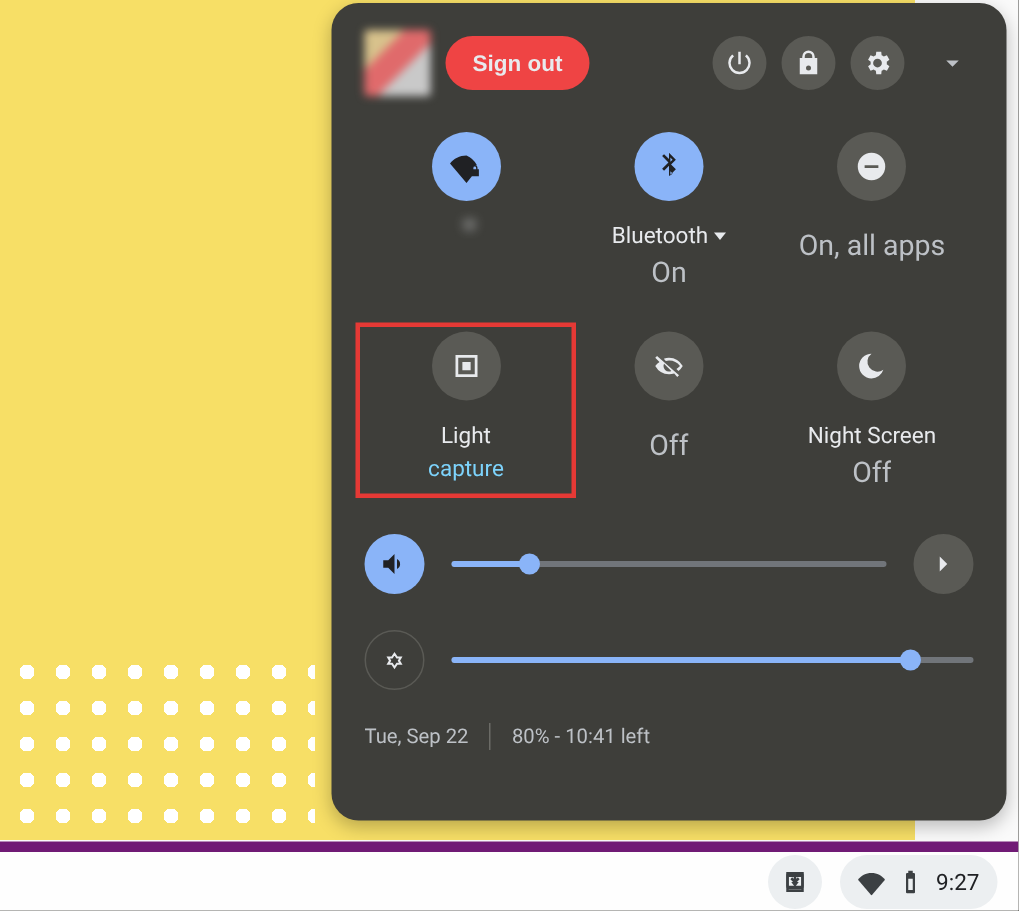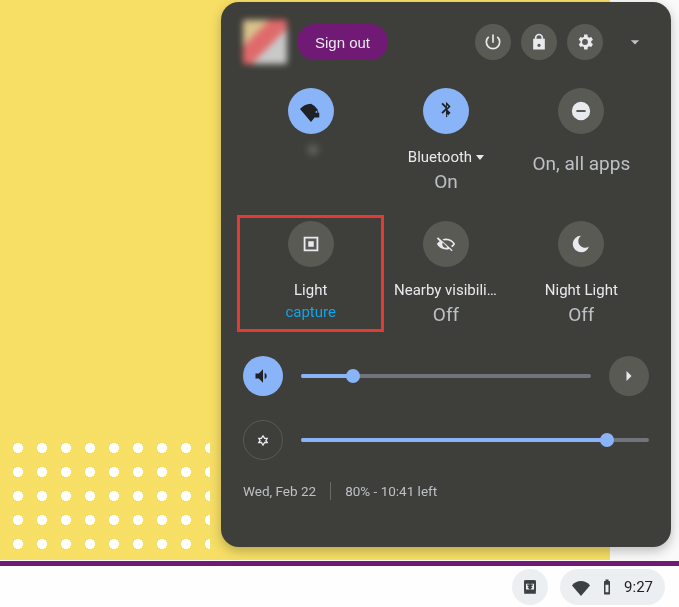--- a/index.html
+++ b/index.html
@@ -24,22 +24,22 @@
     background: #3e3e3a; border-radius: 18px; color: #e8eaed;
     padding: 18px 22px 14px 22px;
     box-shadow: 0 4px 12px rgba(0,0,0,0.25);
   }
 
   
   .top-row { display: flex; align-items: center; gap: 10px; }
   .avatar { width: 44px; height: 44px; filter: blur(3px); border-radius: 2px;
     background: linear-gradient(135deg,#d8c28c 0 30%, #e06a6b 30% 60%, #c9c9c9 60% 100%); }
   .signout-btn {
-    background: #701a75; color: #e8eaed; border: none; border-radius: 20px;
-    height: 36px; padding: 0 18px; font-size: 15px; cursor: pointer;
+    background: #ef4444; color: #e8eaed; border: none; border-radius: 20px;
+    height: 36px; padding: 0 18px; font-size: 15px; cursor: pointer; font-weight: bold;
   }
   .top-spacer { flex: 1; }
   .circle-btn {
     width: 36px; height: 36px; border-radius: 50%; background: #5a5a55;
     display: flex; align-items: center; justify-content: center; cursor: pointer;
   }
   .circle-btn svg { width: 20px; height: 20px; fill: #e8eaed; }
   .chev { width: 28px; height: 28px; display:flex; align-items:center; justify-content:center; cursor:pointer; margin-left:8px;}
   .chev svg { width: 20px; height:20px; fill:#bdc1c6; }
 
@@ -69,21 +69,21 @@
   .slider-fill  { position:absolute; left:0; top:0; bottom:0; border-radius:2px; background:#8ab4f8; }
   .slider-thumb { position:absolute; top:50%; width:14px;height:14px;border-radius:50%;background:#8ab4f8; transform:translate(-50%,-50%); }
   .audio-next { width:40px;height:40px;border-radius:50%;background:#5a5a55;display:flex;align-items:center;justify-content:center;cursor:pointer;}
   .audio-next svg{width:20px;height:20px;fill:#e8eaed;}
 
   
   .panel-footer { margin-top:22px; display:flex; align-items:center; gap:14px; font-size:13.5px; color:#bdc1c6;}
   .vdiv { width:1px; height:18px; background:#6b6b66; }
 
   
-  .taskbar { position:absolute; left:0; bottom:0; right:0; height:46px; background:#fefefe; display:flex; align-items:center; justify-content:flex-end; padding-right:14px; gap:12px; border-top:5px solid #701a75;}
+  .taskbar { position:absolute; left:0; bottom:0; right:0; height:46px; background:#fefefe; display:flex; align-items:center; justify-content:flex-end; padding-right:14px; gap:12px; border-top:7px solid #701a75;}
   .tray-btn { width:36px;height:36px;border-radius:50%;background:#eceff1;display:flex;align-items:center;justify-content:center;cursor:pointer;}
   .tray-btn svg{width:20px;height:20px;fill:#3c4043;}
   .status-pill { height:36px; border-radius:18px; background:#eceff1; display:flex; align-items:center; gap:8px; padding:0 12px; font-size:15px; color:#202124; cursor:pointer;}
   .status-pill svg{width:18px;height:18px;fill:#3c4043;}
 </style>
 </head>
 <body>
 
 <div class="bg-yellow"></div>
 <div class="bg-dots"></div>
@@ -156,43 +156,40 @@
     <div class="tile">
       <div class="highlight"></div>
       <div class="tile-icon off">
         <svg viewBox="0 0 24 24">
             <path d="M4 4h16v16H4V4zm2 2v12h12V6H6zm3 3h6v6H9V9z"></path>
           </svg>
       </div>
       <div class="tile-label-row">
           <span>Light</span>
         </div>
-      <div class="tile-sub" style="color:#0ea5e9;font-size:15px;">capture</div>
+      <div class="tile-sub" style="color:#7dd3fc;font-size:15px;">capture</div>
     </div>
 
     <div class="tile">
       <div class="tile-icon off">
         <svg viewBox="0 0 24 24">
             <path d="M12 6a11.8 11.8 0 0 1 10 6 12 12 0 0 1-3.1 3.6l-1.5-1.5A9.9 9.9 0 0 0 20 12a9.8 9.8 0 0 0-8-4 9.6 9.6 0 0 0-2.3.3L8.2 6.8A11.6 11.6 0 0 1 12 6zM3.3 4.7L2 6l3.1 3.1A12 12 0 0 0 2 12a11.8 11.8 0 0 0 10 6 11.6 11.6 0 0 0 3.8-.6L18 20l1.3-1.3L3.3 4.7zM12 16a4 4 0 0 1-4-4 4 4 0 0 1 .4-1.7l5.3 5.3A4 4 0 0 1 12 16z"></path>
           </svg>
       </div>
+      <div class="tile-sub">Off</div>
+    </div>
+
+    <div class="tile">
+      <div class="tile-icon off">
+        <svg viewBox="0 0 24 24">
+            <path d="M12 3a9 9 0 0 0 0 18 9 9 0 0 0 8.6-6.3A7 7 0 0 1 12 3z"></path>
+          </svg>
+      </div>
       <div class="tile-label-row">
-          <span style="max-width:104px;overflow:hidden;text-overflow:ellipsis;white-space:nowrap;">Nearby visibility</span>
-        </div>
-      <div class="tile-sub">Off</div>
-    </div>
-
-    <div class="tile">
-      <div class="tile-icon off">
-        <svg viewBox="0 0 24 24">
-            <path d="M12 3a9 9 0 0 0 0 18 9 9 0 0 0 8.6-6.3A7 7 0 0 1 12 3z"></path>
-          </svg>
-      </div>
-      <div class="tile-label-row">
-          <span>Night Light</span>
+          <span>Night Screen</span>
         </div>
       <div class="tile-sub">Off</div>
     </div>
 
   </div>
 
   <div class="sliders">
     <div class="slider-row">
       <div class="slider-ico vol">
         <svg viewBox="0 0 24 24">
@@ -216,21 +213,21 @@
           </svg>
       </div>
       <div class="slider-track">
         <div class="slider-fill" style="width:88%"></div>
         <div class="slider-thumb" style="left:88%"></div>
       </div>
     </div>
   </div>
 
   <div class="panel-footer">
-    <span>Wed, Feb 22</span>
+    <span>Tue, Sep 22</span>
     <div class="vdiv"></div>
     <span>80% - 10:41 left</span>
   </div>
 
 </div>
 
 <div class="taskbar">
   <div class="tray-btn">
     <svg viewBox="0 0 24 24">
         <path d="M5 4h14v14H5V4zm2 2v10h10V6H7zm5 2l3 4H9l3-4zm-7 10h14v2H5v-2z" transform="rotate(180 12 12)"></path>

